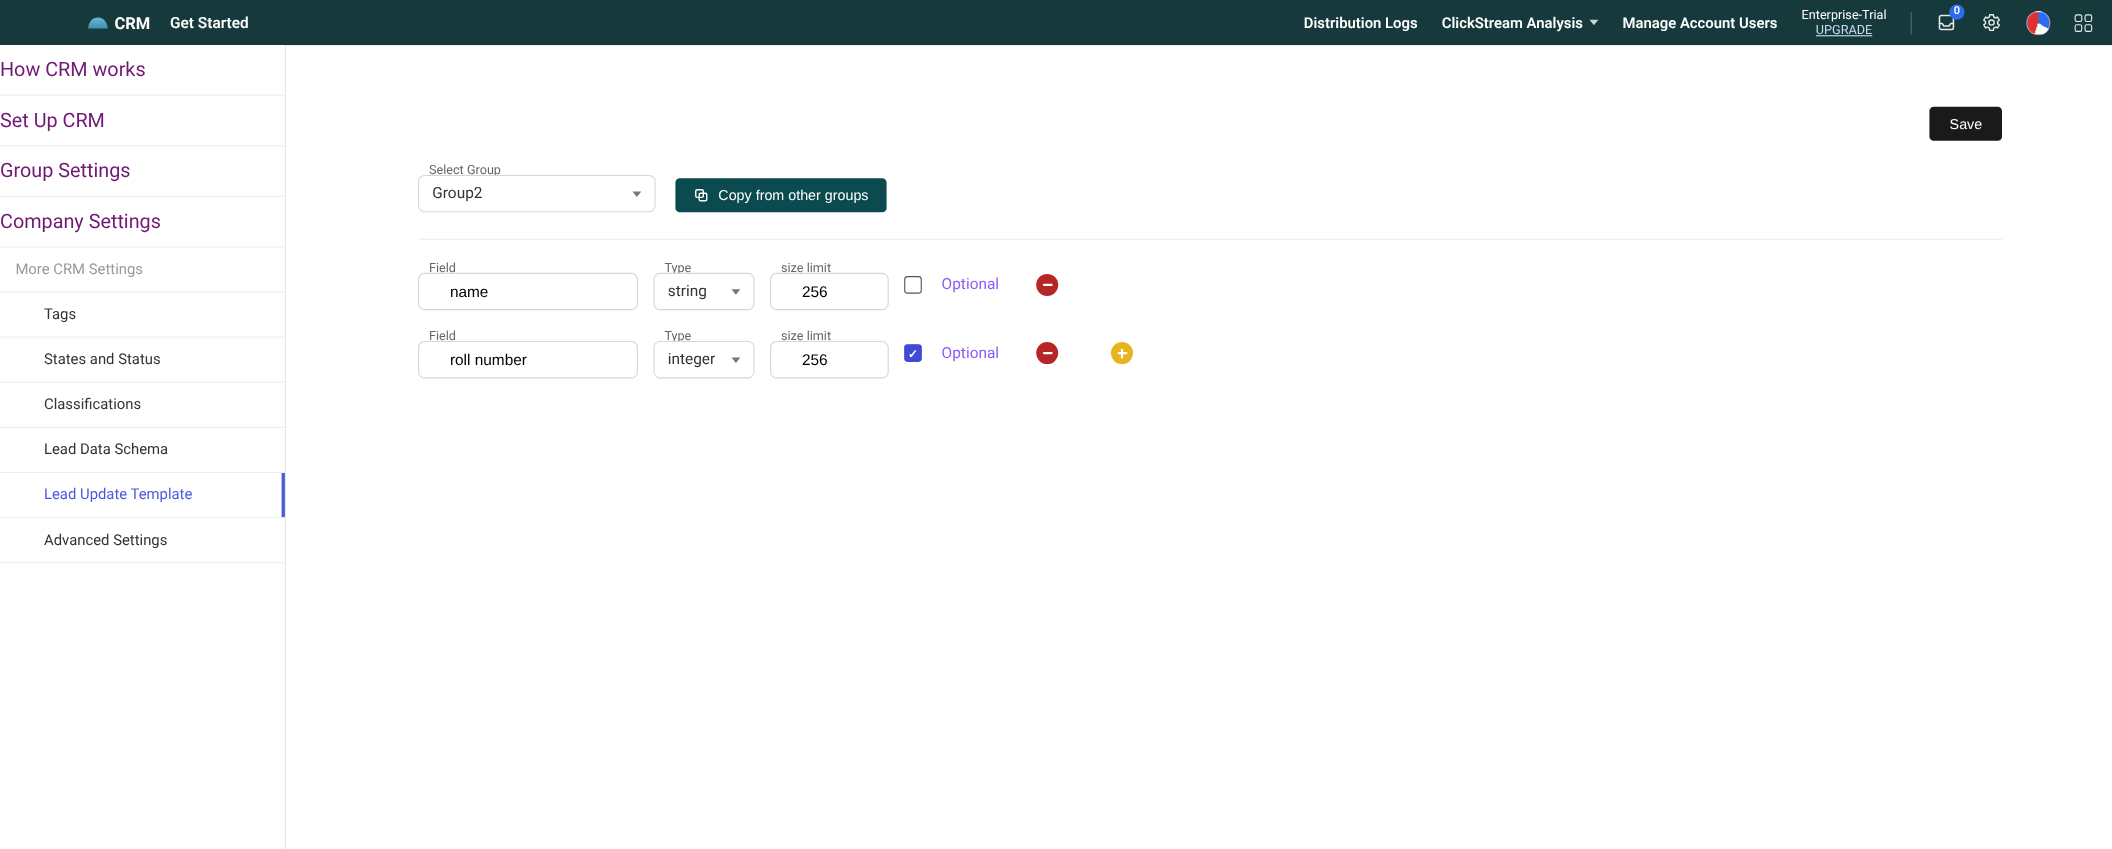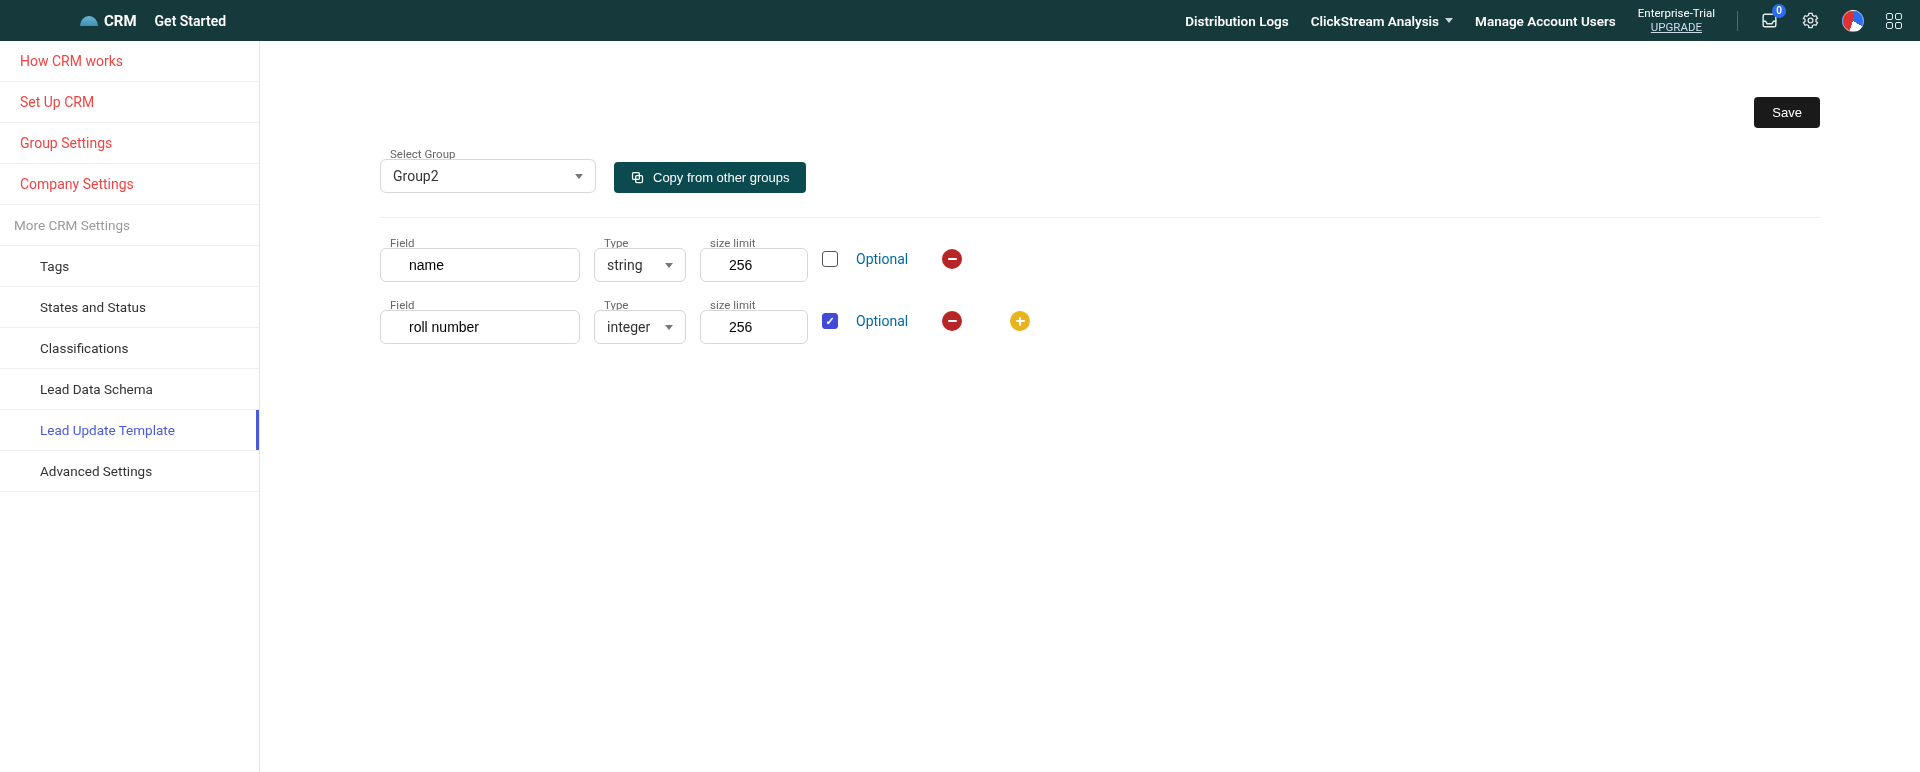--- a/index.html
+++ b/index.html
@@ -32,24 +32,24 @@
   .avatar { width: 22px; height: 22px; border-radius: 50%; background: conic-gradient(#2c6cf0 0 120deg, #fff 120deg 200deg, #de3232 200deg 360deg); border: 1px solid rgba(255,255,255,0.4); cursor:pointer;}
   .grid-icon { display: grid; grid-template-columns: 7px 7px; grid-template-rows: 7px 7px; gap: 2px; cursor:pointer;}
   .grid-icon span { border: 1.4px solid #e4ecec; border-radius: 2px; }
 
   
   .page { display: flex; min-height: calc(100vh - 41px); }
 
   
   .sidebar { width: 260px; border-right: 1px solid #e5e5e5; background:#fff; }
   .side-item {
-    padding: 12px 20px;
+    padding: 12px 0;
     border-bottom: 1px solid #eee;
-    font-size: 14px;
-    color: #ef4444;
+    font-size: 18px;
+    color: #701a75;
     cursor: pointer;
   }
   .side-heading {
     padding: 12px 14px;
     border-bottom: 1px solid #eee;
     color: #9a9a9a;
     font-size: 13.5px;
   }
   .sub-item {
     padding: 12px 14px 12px 40px;
@@ -95,21 +95,21 @@
   }
   .type-box { width: 92px; min-width:92px; }
   .size-input { width: 108px; }
 
   .checkbox {
     width: 16px; height: 16px; border: 1.5px solid #555; border-radius: 3px; background: #fff;
     display:flex; align-items:center; justify-content:center; cursor:pointer; flex-shrink:0;
   }
   .checkbox.checked { background: #424ad6; border-color: #424ad6; }
   .checkbox.checked::after { content: "✓"; color: #fff; font-size: 11px; font-weight: 700; line-height:1;}
-  .opt-label { font-size: 14px; color: #0369a1; margin-left: 4px; margin-right: 20px; }
+  .opt-label { font-size: 14px; color: #8b5cf6; margin-left: 4px; margin-right: 20px; }
 
   .circle-btn { width: 20px; height: 20px; border-radius: 50%; display:flex;align-items:center;justify-content:center; cursor:pointer; flex-shrink:0;}
   .circle-remove { background: #b72626; }
   .circle-remove::after { content:""; width: 9px; height: 2.2px; background: #fff; border-radius:1px;}
   .circle-add { background: #e8b31c; }
   .circle-add::before { content:""; position:absolute; width: 9px; height: 2.2px; background: #fff; border-radius:1px;}
   .circle-add::after { content:""; width: 2.2px; height: 9px; background: #fff; border-radius:1px;}
   .circle-add { position: relative; margin-left: 34px; }
 
   svg { display:block; }

